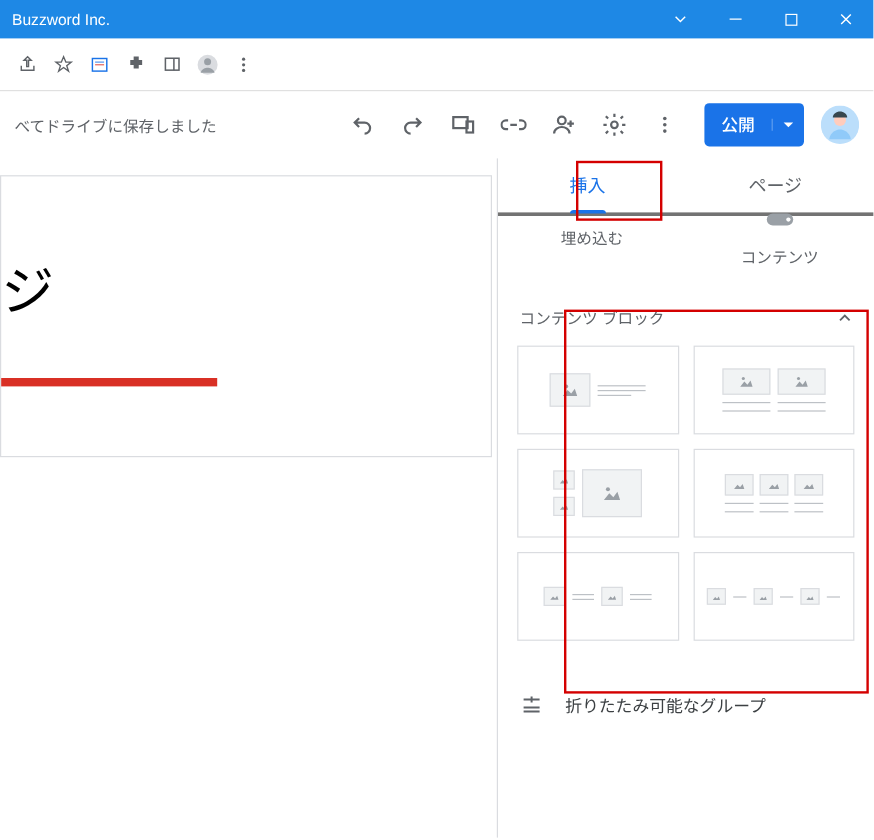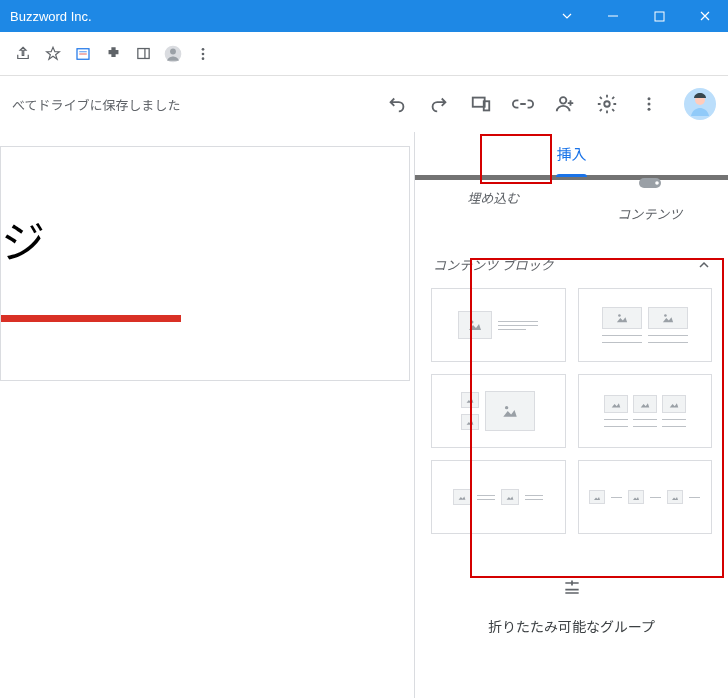--- a/index.html
+++ b/index.html
@@ -16,39 +16,39 @@
 .publish { background: #1a73e8; color: #fff; height: 36px; border-radius: 4px; margin-left: 12px; display: flex; align-items: center; }
 .publish .pub-main { padding: 0 14px; font-size: 14px; font-weight: 500; }
 .publish .pub-drop { border-left: 1px solid rgba(255,255,255,0.3); padding: 0 8px; display:flex;align-items:center;}
 .avatar { width: 32px; height: 32px; border-radius: 50%; margin-left: 14px; display: flex; align-items: center; justify-content: center; }
 .main { display: flex; height: calc(700px - 34px - 44px - 56px); }
 .canvas { width: 415px; border-right: 1px solid #dadce0; padding: 14px 0 0 0; }
 .page-paper { background: #fff; border: 1px solid #dadce0; width: 410px; height: 235px; padding: 60px 0 0 0; }
 .page-title { font-size: 44px; font-weight: 400; padding-left: 0; }
 .handle { background: #d93025; width: 180px; height: 7px; margin-top: 44px; }
 .sidepanel { flex: 1; display: flex; flex-direction: column; }
-.tabs { height: 48px; display: flex; align-items: center; justify-content: space-around; border-bottom: 5px solid #737373; }
+.tabs { height: 48px; display: flex; align-items: center; justify-content: space-around; border-bottom: 3px solid #737373; }
 .tab { font-size: 15px; color: #5f6368; padding: 12px 8px; position: relative; }
 .tab.active { color: #1a73e8; }
 .tab.active::after { content: ""; position: absolute; bottom: -1px; left: 8px; right: 8px; height: 3px; background: #1a73e8; border-radius: 3px 3px 0 0; }
 .tabbox { position: absolute; border: 2px solid #d40000; }
 .highlight-tabs { top: 134px; left: 480px; width: 72px; height: 50px; }
 .highlight-blocks { top: 258px; left: 470px; width: 254px; height: 320px; }
 .section-row { display: flex; justify-content: space-around; padding: 8px 0 18px; }
-.section-item { color: #5f6368; font-size: 13px; width: 50%; text-align: center; font-style: italic; }
+.section-item { color: #5f6368; font-size: 13px; width: 50%; text-align: center; }
 .drive-icon { display:block; margin: -12px auto 14px; }
 .content-section { padding: 10px 12px; }
-.section-header { display: flex; align-items: center; justify-content: space-between; color: #5f6368; font-size: 13px; padding: 4px 6px; font-style: italic; }
+.section-header { display: flex; align-items: center; justify-content: space-between; color: #5f6368; font-size: 13px; padding: 4px 6px; }
 .blocks { display: grid; grid-template-columns: 1fr 1fr; gap: 12px; padding: 10px 4px; }
 .block { border: 1px solid #dadce0; height: 74px; display: flex; align-items: center; justify-content: center; padding: 8px; gap: 6px; }
 .img-box { background: #f1f3f4; border: 1px solid #dadce0; display: flex; align-items: center; justify-content: center; }
 .lines { display: flex; flex-direction: column; gap: 3px; }
 .line { height: 1px; background: #bdc1c6; }
 .panel-list { padding: 12px 18px; }
-.panel-row { display: flex; align-items: center; padding: 12px 0; color: #3c4043; font-size: 14px; gap: 18px; flex-direction: column; }
+.panel-row { display: flex; align-items: flex-end; padding: 12px 0; color: #3c4043; font-size: 14px; gap: 18px; }
 svg { display: block; }
 </style>
 </head>
 <body>
 
 <div class="titlebar">
   <span class="title">Buzzword Inc.</span>
   <div class="wbtn">
       <svg width="12" height="12" viewBox="0 0 12 12">
         <path d="M2 4l4 4 4-4" stroke="#fff" stroke-width="1.2" fill="none"></path>
@@ -151,20 +151,28 @@
         <path d="M12 2v3M12 19v3M4.2 4.2l2.1 2.1M17.7 17.7l2.1 2.1M2 12h3M19 12h3M4.2 19.8l2.1-2.1M17.7 6.3l2.1-2.1" stroke="#5f6368" stroke-width="2"></path>
       </svg>
     </div>
   <div class="tbtn">
       <svg width="18" height="18" viewBox="0 0 24 24">
         <circle cx="12" cy="5" r="2" fill="#5f6368"></circle>
         <circle cx="12" cy="12" r="2" fill="#5f6368"></circle>
         <circle cx="12" cy="19" r="2" fill="#5f6368"></circle>
       </svg>
     </div>
+  <div class="publish">
+    <span class="pub-main">公開</span>
+    <span class="pub-drop">
+        <svg width="10" height="10" viewBox="0 0 10 10">
+          <path d="M1 3l4 4 4-4" fill="#fff"></path>
+        </svg>
+      </span>
+  </div>
   <div class="avatar">
       <svg width="32" height="32" viewBox="0 0 32 32">
         <circle cx="16" cy="16" r="16" fill="#bbdefb"></circle>
         <circle cx="16" cy="12" r="5" fill="#ffccbc"></circle>
         <path d="M10 10c0-3 3-5 6-5s6 2 6 5" fill="#37474f"></path>
         <path d="M7 28c1-6 6-8 9-8s8 2 9 8" fill="#90caf9"></path>
       </svg>
     </div>
 </div>
 
@@ -172,20 +180,21 @@
   <div class="canvas">
     <div class="page-paper">
       <div class="page-title">ジ</div>
       <div class="handle"></div>
     </div>
   </div>
 
   <div class="sidepanel">
     <div class="tabs">
       <div class="tab active">挿入</div>
+      <div class="tab">ページ</div>
     </div>
 
     <div class="section-row">
       <div class="section-item">
         <span>埋め込む</span>
       </div>
       <div class="section-item">
         <svg class="drive-icon" width="26" height="14" viewBox="0 0 26 14">
             <rect x="2" y="2" width="22" height="10" rx="5" fill="#9aa0a6"></rect>
             <circle cx="20" cy="7" r="1.8" fill="#fff"></circle>

